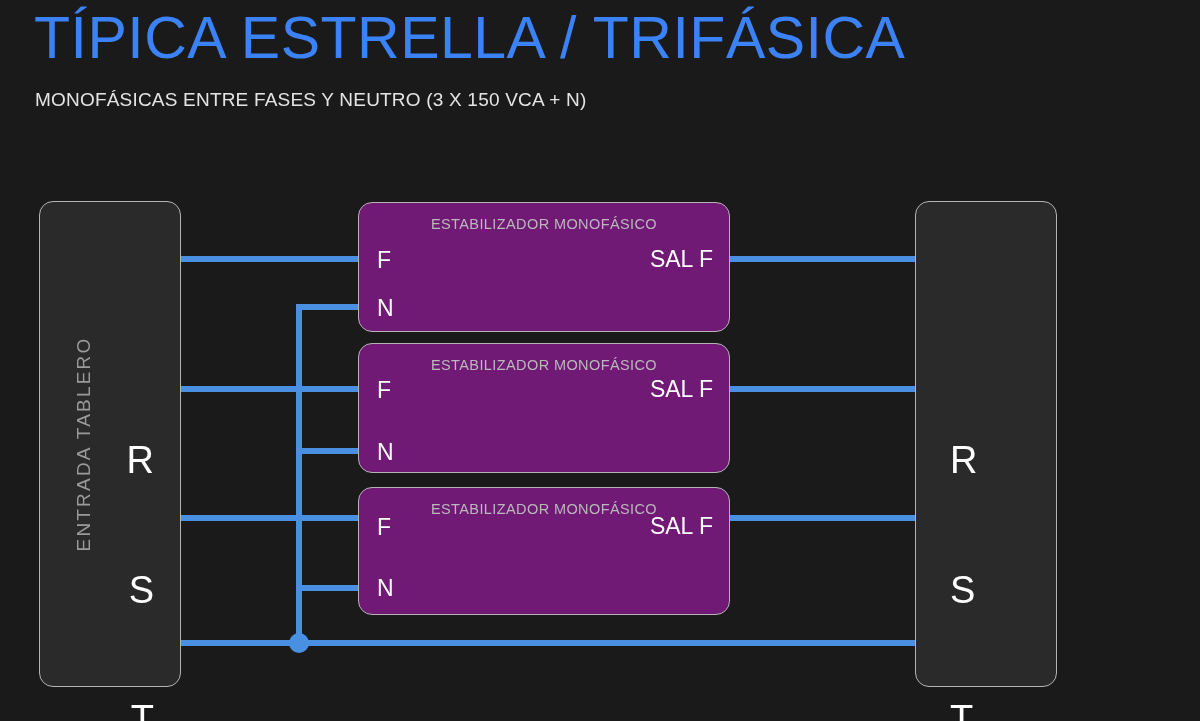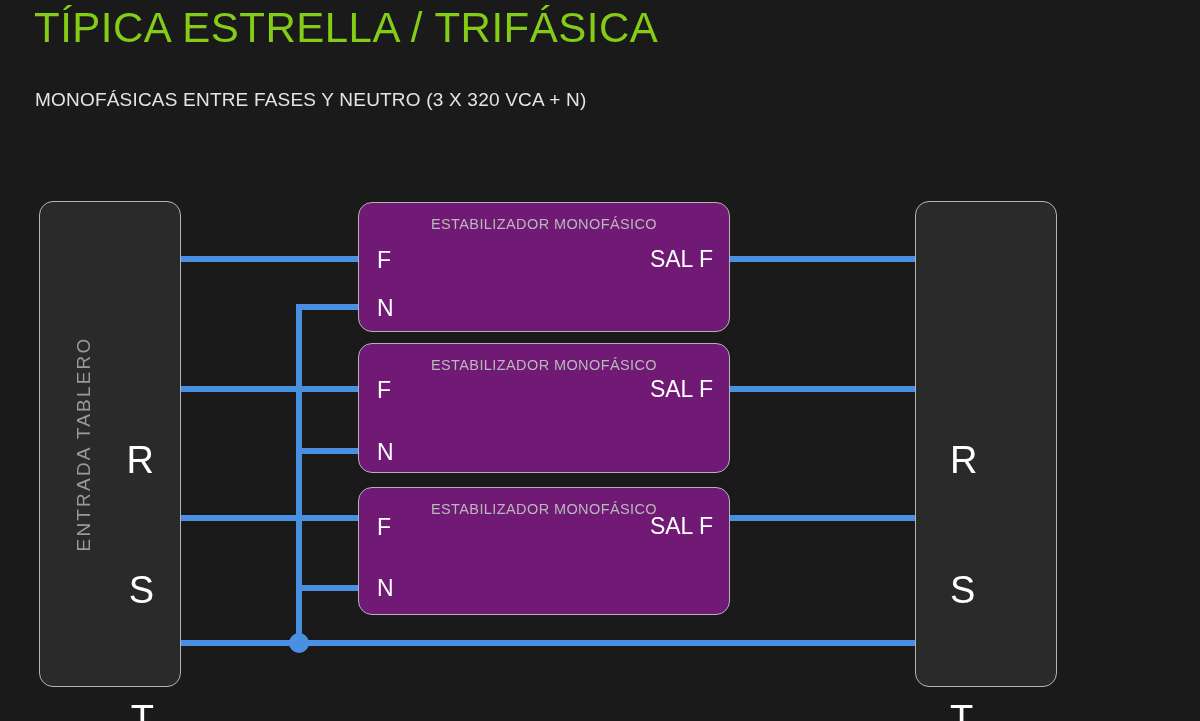--- a/index.html
+++ b/index.html
@@ -16,24 +16,24 @@
     overflow: hidden;
     font-family: "Liberation Sans", sans-serif;
     color: #e8e8e8;
   }
 
   
   #page-title {
     position: absolute;
     left: 34px;
     top: 4px;
-    font-size: 42px;
+    font-size: 59px;
     font-weight: 300;
     letter-spacing: 0.5px;
-    color: #84cc16;
+    color: #3b82f6;
     white-space: nowrap;
   }
   #subtitle {
     position: absolute;
     left: 35px;
     top: 84px;
     width: 1000px;
     font-size: 19px;
     font-weight: 300;
     line-height: 31px;
@@ -127,21 +127,21 @@
   }
   .pin-in  { left: 18px; }
   .pin-out { right: 16px; margin-left: 20px; }
 </style>
 </head>
 <body>
 
 <div id="page-title">TÍPICA ESTRELLA / TRIFÁSICA</div>
 
 <div id="subtitle">
-  <span class="line">MONOFÁSICAS ENTRE FASES Y NEUTRO (3 X 320 VCA + N)</span>
+  <span class="line">MONOFÁSICAS ENTRE FASES Y NEUTRO (3 X 150 VCA + N)</span>
 </div>
 
 <div id="diagram">
 
   <svg id="wires" viewBox="0 0 1200 721" width="1200" height="721" xmlns="http://www.w3.org/2000/svg">
     <g stroke="#4a90e2" stroke-width="6" fill="#4a90e2" stroke-linecap="butt">
 
       <line x1="164" y1="259" x2="361" y2="259"></line>
       <line x1="164" y1="389" x2="361" y2="389"></line>
       <line x1="164" y1="518" x2="361" y2="518"></line>

